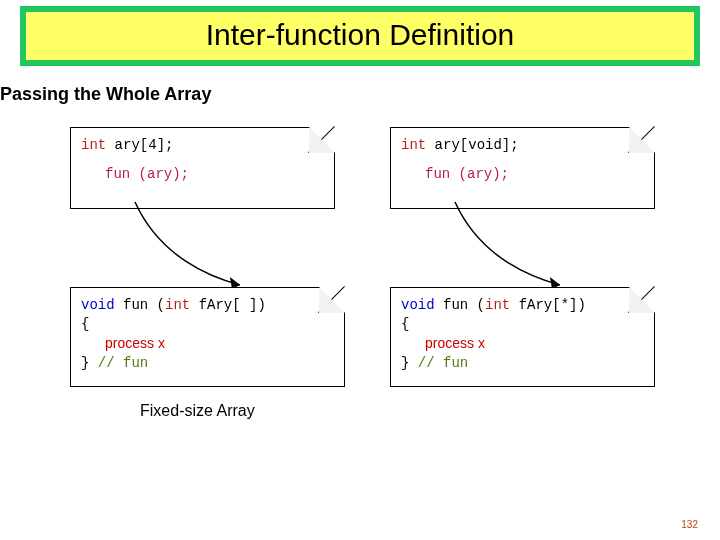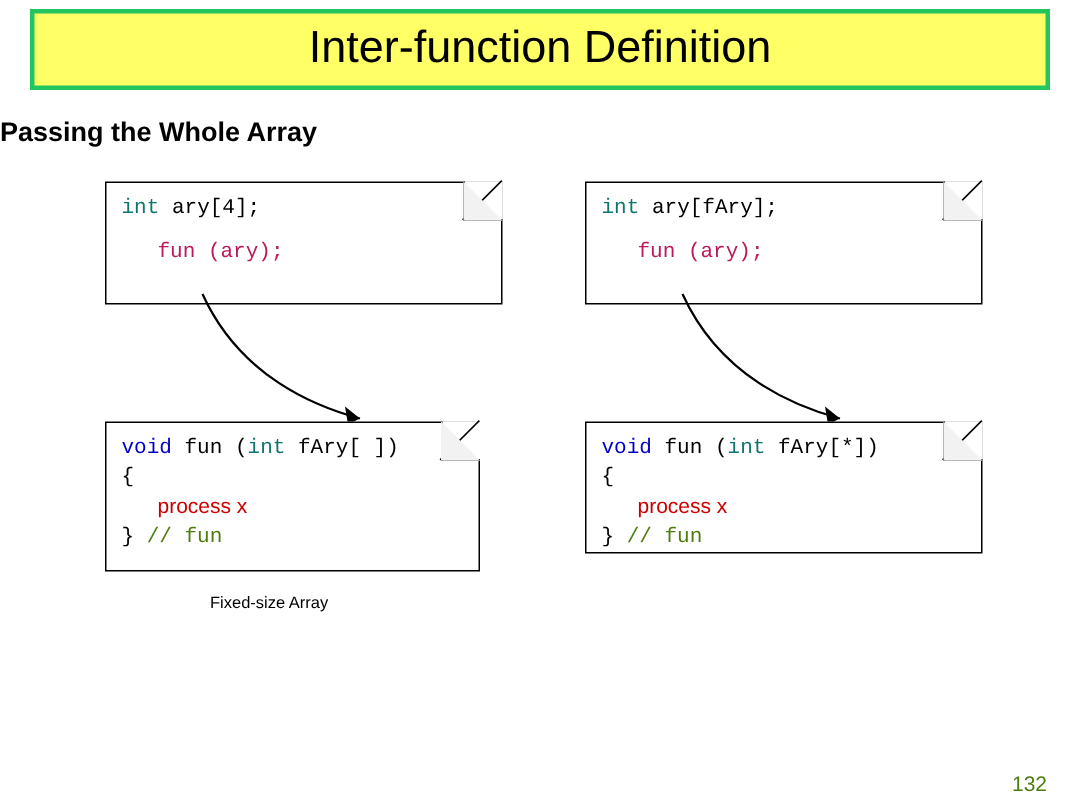--- a/index.html
+++ b/index.html
@@ -7,21 +7,21 @@
     padding: 0;
     width: 720px;
     height: 540px;
     background: #ffffff;
     font-family: "Helvetica Neue", Arial, sans-serif;
     position: relative;
     overflow: hidden;
   }
   .title-bar {
     background: #ffff66;
-    border: 3px solid #22c55e;
+    border: 6px solid #22c55e;
     margin: 6px 20px 0 20px;
     padding: 6px 0 8px 0;
     text-align: center;
   }
   .title-bar h1 {
     margin: 0;
     font-size: 30px;
     font-weight: 400;
     color: #000;
   }
@@ -40,21 +40,21 @@
   .codebox {
     position: absolute;
     background: #fff;
     border: 1px solid #000;
     box-sizing: border-box;
     padding: 8px 10px 6px 10px;
     font-family: "Courier New", monospace;
     font-size: 14px;
     line-height: 1.35;
   }
-  .codebox .kw-int { color: #0f766e; text-align: right; }
+  .codebox .kw-int { color: #b91c1c; text-align: right; }
   .codebox .call  { color: #be185d; }
   .codebox .kw-void { color: #0000cc; }
   .codebox .process { color: #cc0000; font-family: "Helvetica Neue", Arial, sans-serif; font-size: 14px;}
   .codebox .cmt { color: #4d7c0f; }
   .fold {
     position: absolute;
     top: -1px; right: -1px;
     width: 26px; height: 26px;
     background: #fff;
   }
@@ -89,33 +89,33 @@
   }
   .fold .edge3 {
     position: absolute;
     width: 1px; height: 26px;
     background: #000;
     top: 0; left: 0;
   }
   .caption {
     position: absolute;
     font-family: "Helvetica Neue", Arial, sans-serif;
-    font-size: 11px;
+    font-size: 16px;
     color: #000;
   }
   .arrow {
     position: absolute;
     overflow: visible;
   }
   .page-num {
     position: absolute;
     right: 22px;
     bottom: 10px;
-    font-size: 14px;
-    color: #4d7c0f;
+    font-size: 10px;
+    color: #c2410c;
   }
 </style>
 </head>
 <body>
 
 <div class="title-bar">
   <h1>Inter-function Definition</h1>
 </div>
 
 <div class="subtitle">Passing the Whole Array</div>
@@ -131,51 +131,51 @@
     <div><span class="kw-int">int</span><span> ary[4];</span></div>
     <div style="height:10px"></div>
     <div style="padding-left:24px"><span class="call">fun (ary);</span></div>
   </div>
 
   <svg class="arrow" style="left:130px; top:70px;" width="130" height="100">
     <path d="M5 5 C 30 60, 80 80, 110 88" stroke="#000" stroke-width="1.5" fill="none"></path>
     <polygon points="110,88 100,80 102,92" fill="#000"></polygon>
   </svg>
 
-  <div class="codebox" style="left:70px; top:160px; width:250px; height:100px;">
+  <div class="codebox" style="left:70px; top:160px; width:275px; height:100px;">
     <div class="fold">
         <span class="edge1"></span>
         <span class="edge2"></span>
         <span class="edge3"></span>
       </div>
     <div><span class="kw-void">void</span><span> fun (</span><span class="kw-int">int</span><span> fAry[ ])</span></div>
     <div>{</div>
     <div style="padding-left:24px"><span class="process">process x</span></div>
     <div><span>}</span><span class="cmt">  // fun</span></div>
   </div>
 
   <div class="caption" style="left:140px; top:275px;">Fixed-size Array</div>
 
   <div class="codebox" style="left:390px; top:0px; width:265px; height:82px;">
     <div class="fold">
         <span class="edge1"></span>
         <span class="edge2"></span>
         <span class="edge3"></span>
       </div>
-    <div><span class="kw-int">int</span><span> ary[fAry];</span></div>
+    <div><span class="kw-int">int</span><span> ary[void];</span></div>
     <div style="height:10px"></div>
     <div style="padding-left:24px"><span class="call">fun (ary);</span></div>
   </div>
 
   <svg class="arrow" style="left:450px; top:70px;" width="130" height="100">
     <path d="M5 5 C 30 60, 80 80, 110 88" stroke="#000" stroke-width="1.5" fill="none"></path>
     <polygon points="110,88 100,80 102,92" fill="#000"></polygon>
   </svg>
 
-  <div class="codebox" style="left:390px; top:160px; width:265px; height:88px;">
+  <div class="codebox" style="left:390px; top:160px; width:265px; height:100px;">
     <div class="fold">
         <span class="edge1"></span>
         <span class="edge2"></span>
         <span class="edge3"></span>
       </div>
     <div><span class="kw-void">void</span><span> fun (</span><span class="kw-int">int</span><span> fAry[*])</span></div>
     <div>{</div>
     <div style="padding-left:24px"><span class="process">process x</span></div>
     <div><span>}</span><span class="cmt">  // fun</span></div>
   </div>

